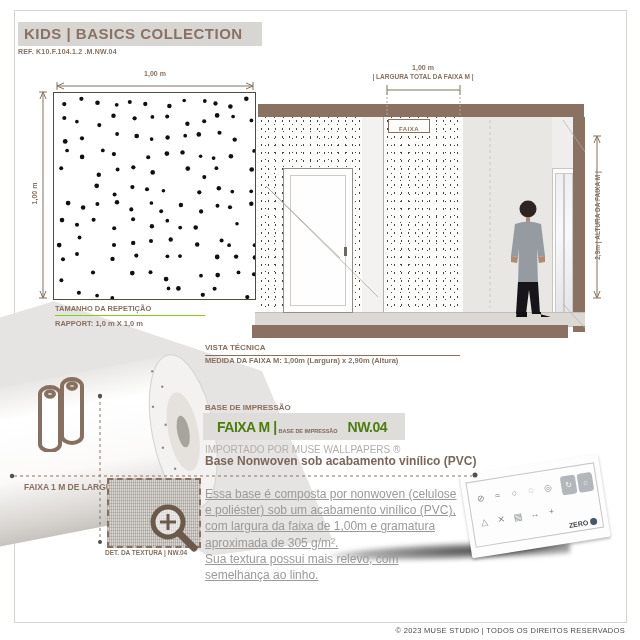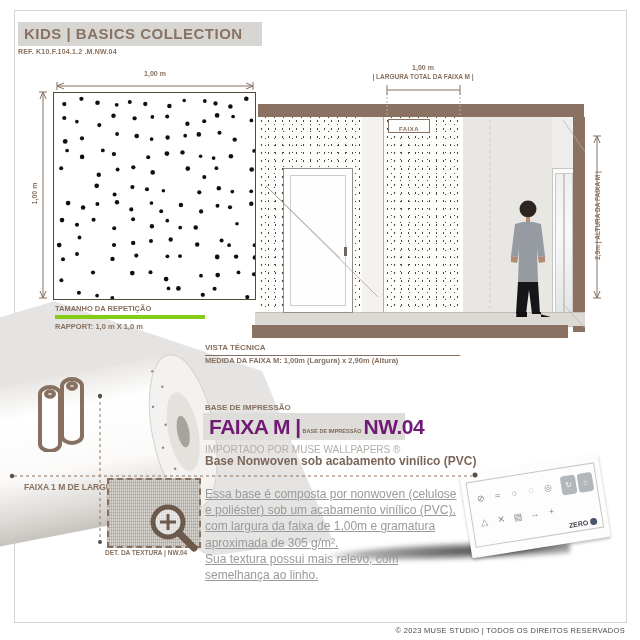--- a/index.html
+++ b/index.html
@@ -26,21 +26,21 @@
   .door{background:#fefefe;border:1.5px solid #948e88;}
   .door-inner{position:absolute;left:6px;top:6px;right:6px;bottom:6px;border:1px solid #cfccc7;}
   .wedge{left:0;top:296px;width:336px;height:268px;background:#e6e4e2;
     clip-path:polygon(0% 8%,16% 2%,78% 28%,99% 91%,62% 97%,0% 52%);z-index:1;}
   .texbox{left:107px;top:478px;width:90px;height:66px;border:2px dashed #87705f;z-index:4;
     background-color:#d9d6d2;
     background-image:repeating-linear-gradient(0deg,rgba(120,110,100,.25) 0 1px,transparent 1px 3px),
                      repeating-linear-gradient(90deg,rgba(120,110,100,.3) 0 1px,transparent 1px 2px);}
   .titlebox{left:203px;top:413px;width:190px;height:27px;background:#dfddd9;display:flex;
     align-items:center;padding:0 6px;z-index:4;}
-  .bigname{font-size:21px;font-weight:900;color:#701a75;letter-spacing:-.5px;white-space:nowrap;}
+  .bigname{font-size:14px;font-weight:900;color:#4d7c0f;letter-spacing:-.5px;white-space:nowrap;margin-left:8px;}
   .tinysub{font-size:5.5px;font-weight:bold;color:#7b675a;margin:8px 2px 0 2px;white-space:nowrap;}
   .desc{font-size:12px;color:#9a9a9a;line-height:1.35;width:252px;text-decoration:underline;}
   .card{left:465px;top:464px;width:140px;height:84px;background:#fdfdfd;border-radius:2px;
     transform:rotate(-9deg);z-index:4;box-shadow:0 2px 3px rgba(0,0,0,.25);}
   .card-inner{position:absolute;left:5px;top:8px;right:5px;bottom:10px;border:1px solid #c6c6c6;}
   .careicon{display:inline-block;width:17px;text-align:center;font-size:9px;color:#84898e;}
   .badge{position:absolute;width:15px;height:19px;background:#b2b7bc;border-radius:3px;
     color:#f2f3f4;font-size:8px;text-align:center;line-height:19px;}
   .shadow{left:330px;top:543px;width:240px;height:17px;z-index:3;filter:blur(2px);
     background:radial-gradient(ellipse at 60% 50%,rgba(25,25,25,.8) 0%,rgba(25,25,25,.35) 55%,transparent 75%);
@@ -213,21 +213,21 @@
         <circle cx="114.5" cy="195.4" r="1.84" fill="#101010"></circle>
         <circle cx="124.4" cy="195.4" r="2.36" fill="#101010"></circle>
         <circle cx="148.8" cy="201.8" r="2.16" fill="#101010"></circle>
         <circle cx="160.6" cy="195.8" r="2.03" fill="#101010"></circle>
         <circle cx="193.3" cy="204.0" r="2.09" fill="#101010"></circle>
       </svg>
   </div>
   <div class="abs dimlbl lbl" style="left:57px;top:70px;width:196px;">1,00 m</div>
   <div class="abs dimlbl lbl vrot" style="left:-6px;top:190px;width:80px;">1,00 m</div>
   <div class="abs" style="left:55px;top:304px;z-index:2;">
-    <div class="lbl" style="font-size:7.5px;border-bottom:4px solid #84cc16;padding-bottom:2px;width:150px;">TAMANHO DA REPETIÇÃO</div>
+    <div class="lbl" style="font-size:7.5px;border-bottom:1px solid #84cc16;padding-bottom:2px;width:150px;">TAMANHO DA REPETIÇÃO</div>
     <div class="lbl" style="font-size:7.5px;margin-top:3px;">RAPPORT: 1,0 m X 1,0 m</div>
   </div>
 
   <div class="abs dimlbl lbl" style="left:368px;top:64px;width:110px;">1,00 m</div>
   <div class="abs dimlbl lbl" style="left:348px;top:73px;width:150px;font-size:6.5px;">| LARGURA TOTAL DA FAIXA M |</div>
   <div class="abs dimlbl lbl vrot" style="left:522px;top:212px;width:150px;font-size:6.5px;">2,9m |  ALTURA DA FAIXA M |</div>
 
   <div class="abs" style="left:205px;top:343px;z-index:2;">
     <div class="lbl" style="font-size:8px;border-bottom:1px solid #87705f;padding-bottom:3px;width:255px;">VISTA TÉCNICA</div>
     <div class="lbl" style="font-size:7.5px;">MEDIDA DA FAIXA M: 1,00m (Largura) x 2,90m (Altura)</div>

